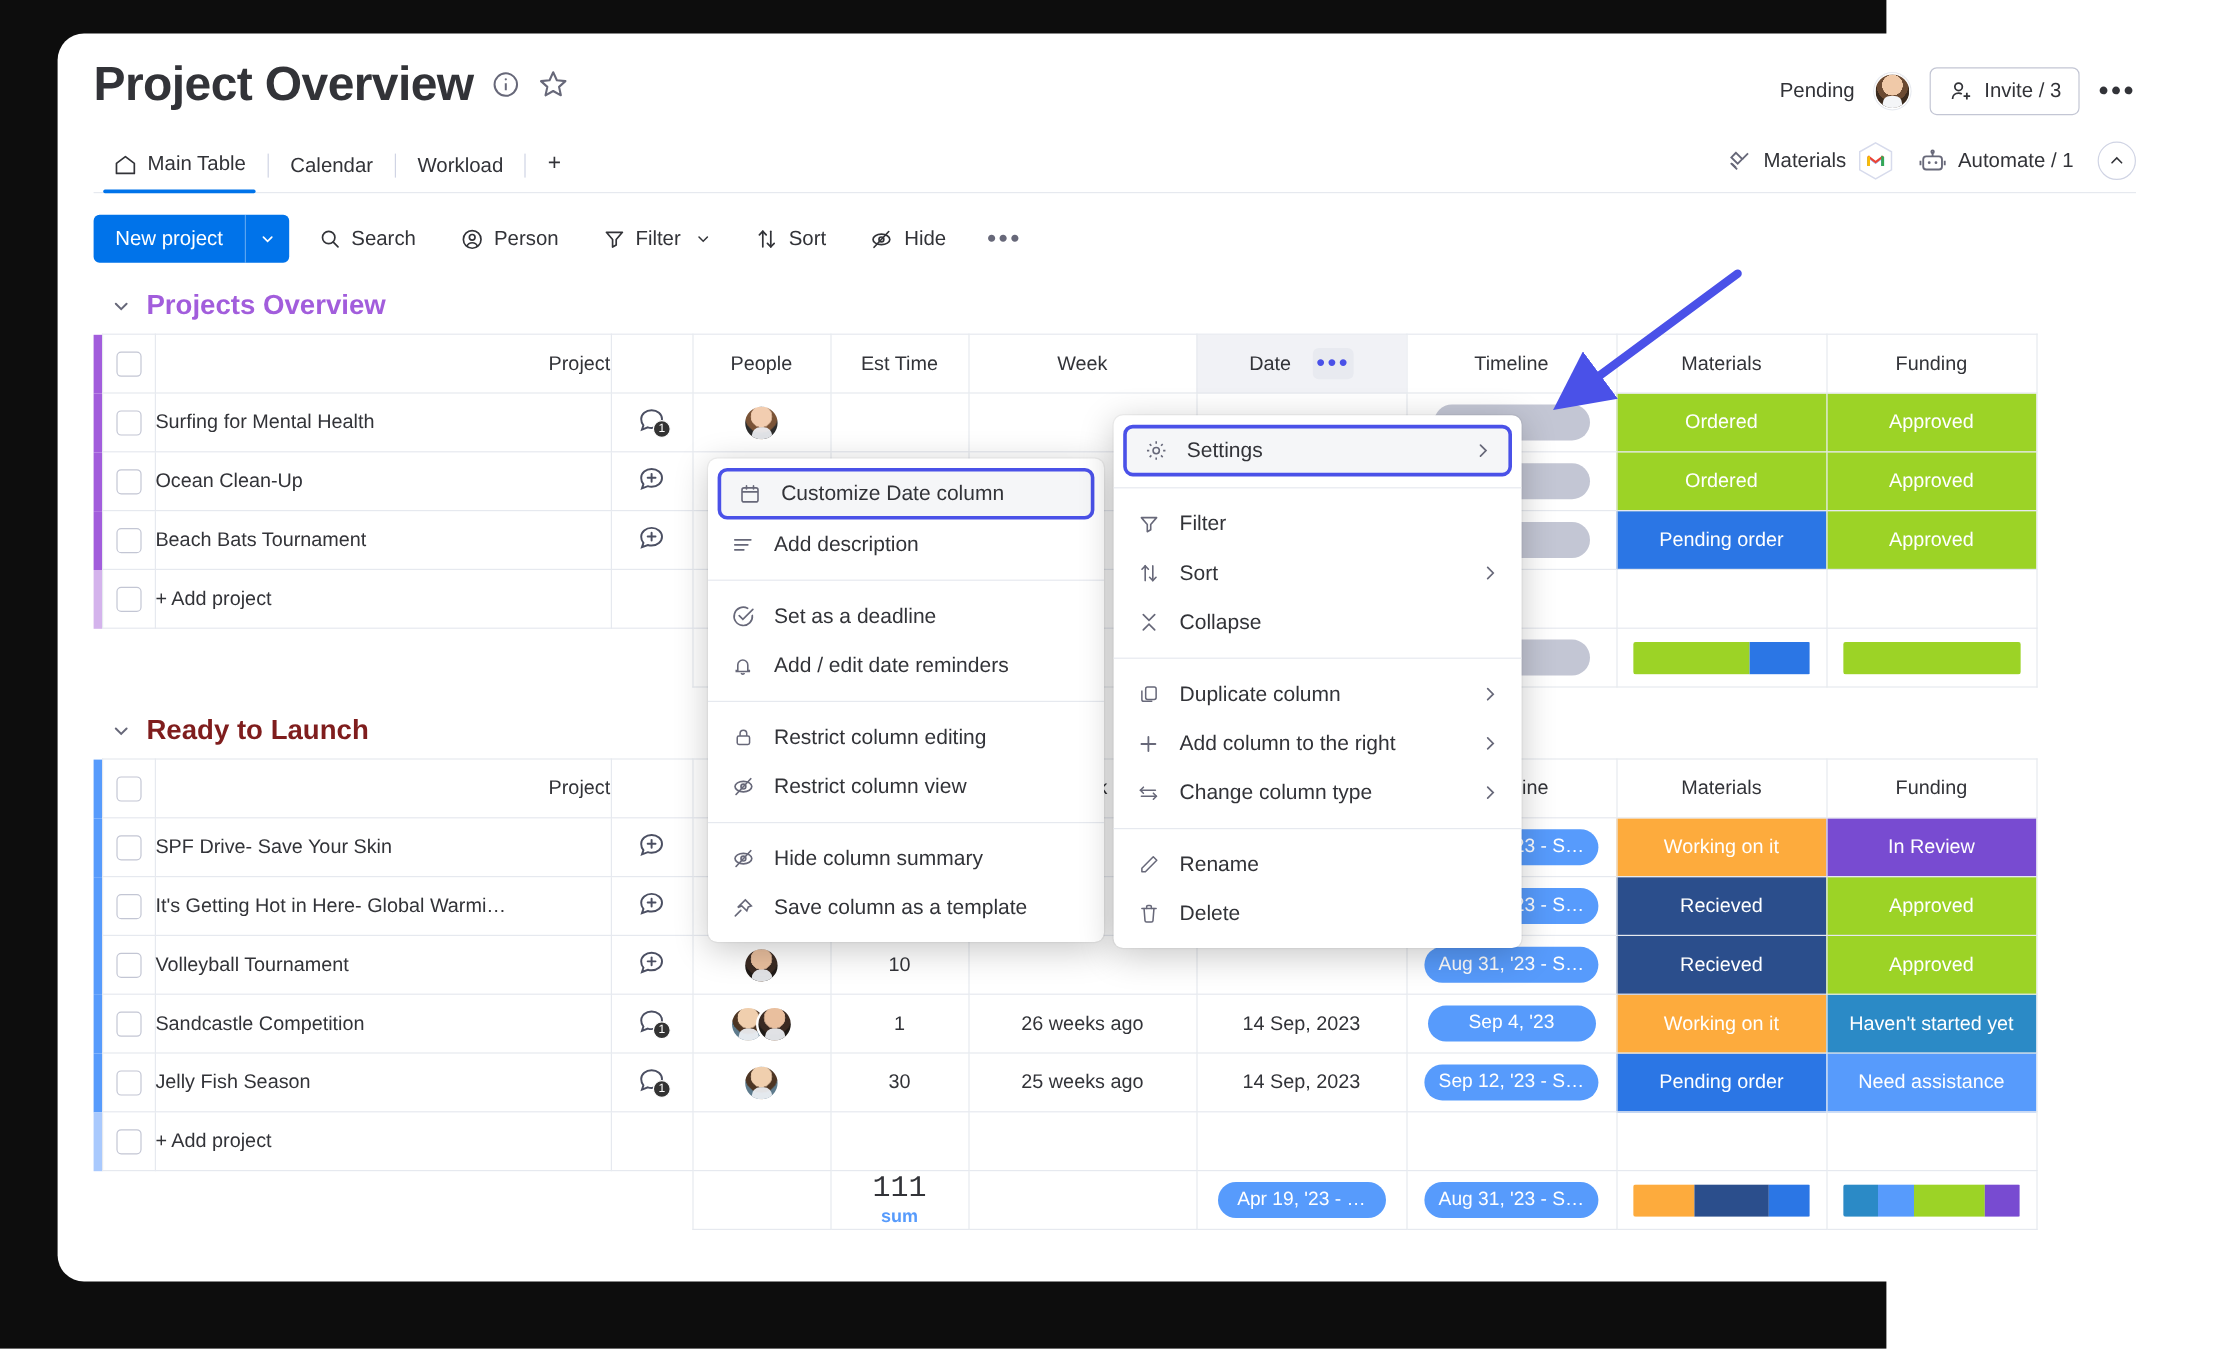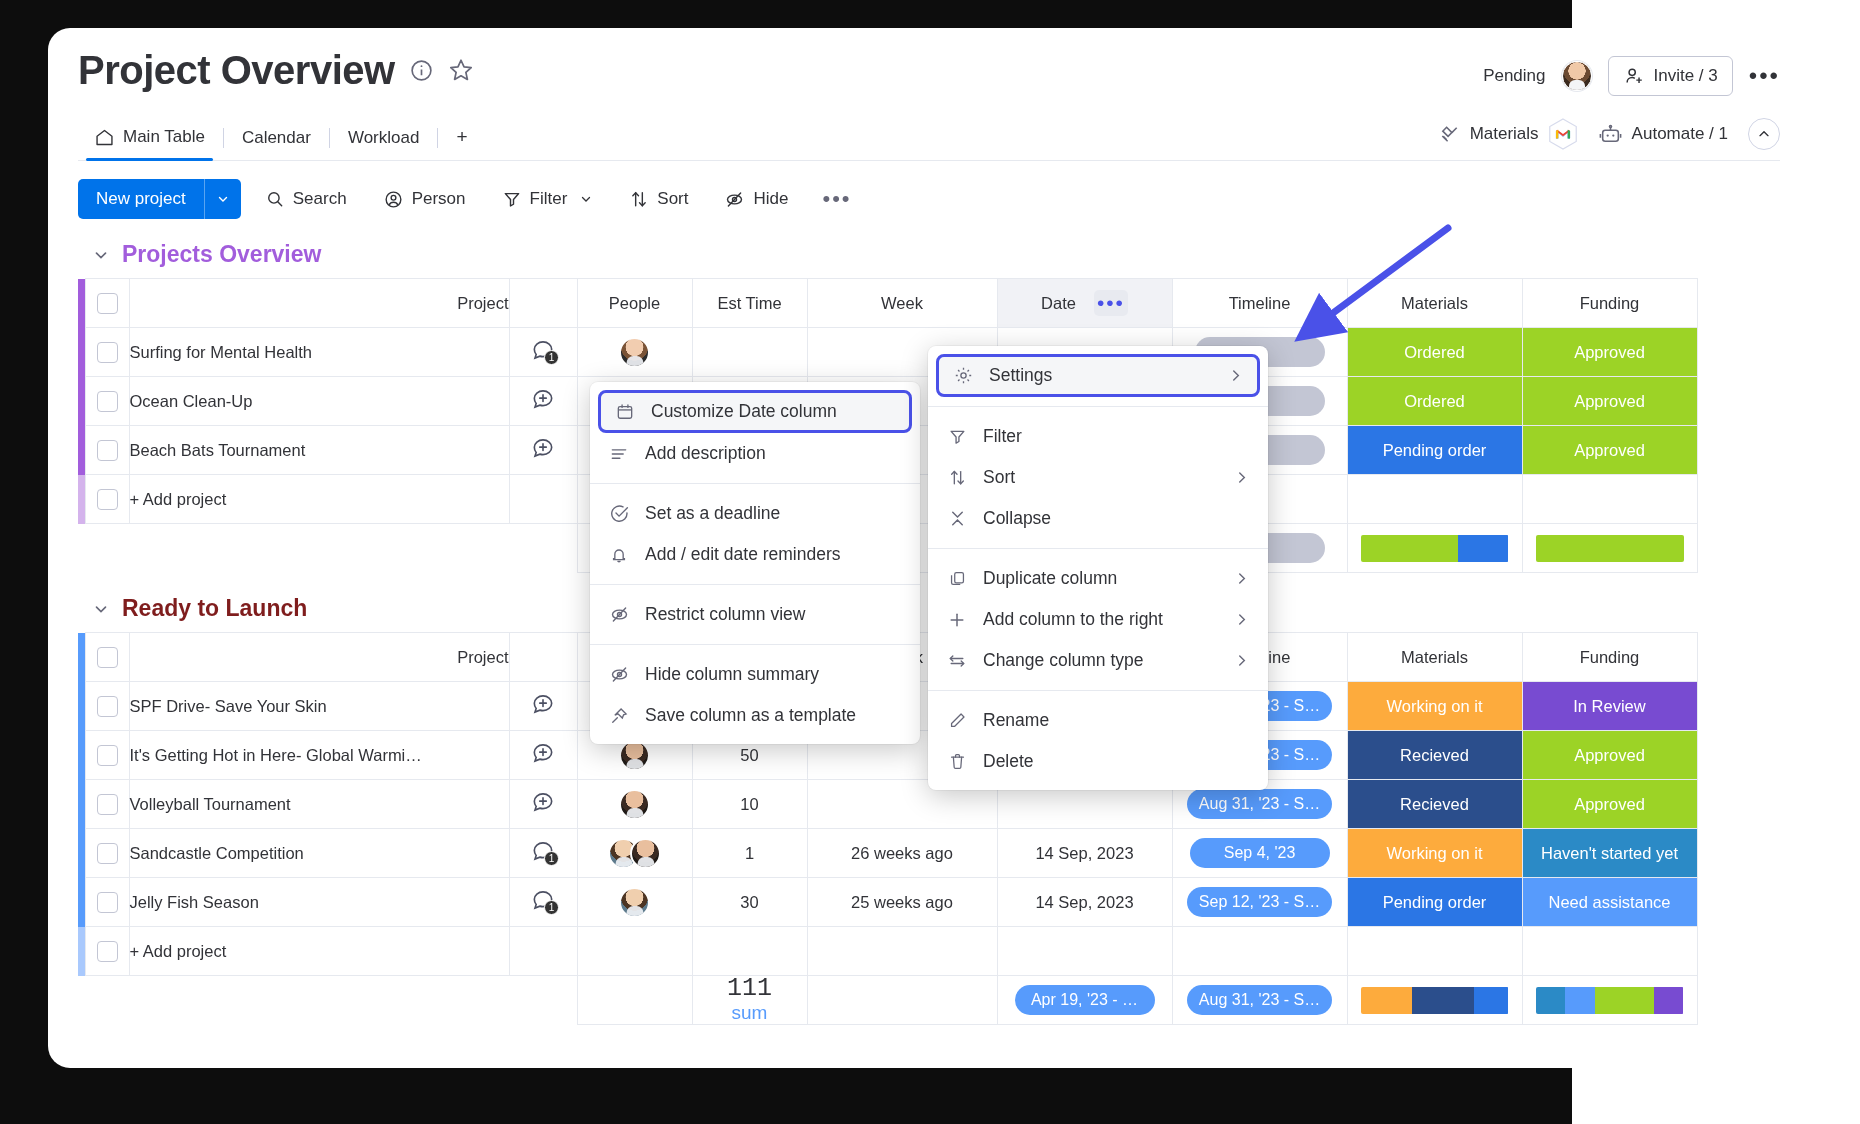--- a/index.html
+++ b/index.html
@@ -174,21 +174,21 @@
     display: inline-flex; align-items: center; justify-content: center;
     min-width: 118px; height: 30px; border-radius: 16px; color: #fff; font-size: 16px;
     padding: 0 12px;
   }
   .pill.gray { background: #c3c6d4; min-width: 130px; }
   .pill.blue { background: #579bfc; min-width: 140px; }
 
   
   .sum-row td { height: 56px; border: 1px solid #e6e9ef; }
   .sum-num { font-size: 25px; color: #323338; line-height: 1.05; font-family: Liberation Mono, monospace; }
-  .sum-lbl { font-size: 19px; color: #579bfc; }
+  .sum-lbl { font-size: 15px; color: #579bfc; font-weight: bold; }
   .bar { display: flex; height: 27px; width: 148px; margin: 0 auto; border-radius: 2px; overflow: hidden; }
 
   
   .menu {
     position: absolute; background: #fff; border-radius: 8px;
     box-shadow: 0 6px 28px rgba(0,0,0,.22), 0 0 0 1px rgba(0,0,0,.04);
     padding: 8px 0; z-index: 40;
   }
   #menu-customize { left: 542px; top: 318px; width: 330px; margin-top: 36px; }
   #menu-settings  { left: 880px; top: 318px; width: 340px; }
@@ -810,20 +810,29 @@
         <svg width="20" height="20" viewBox="0 0 24 24" fill="none" stroke="#676879" stroke-width="1.6">
           <path d="M7 16.5V11a5 5 0 0 1 10 0v5.5h1.5v1H5.5v-1z"></path>
               <path d="M10.4 19a1.7 1.7 0 0 0 3.2 0"></path>
         </svg>
       </span>
       <span>Add / edit date reminders</span>
     </div>
     <div class="m-sep"></div>
     <div class="mi">
       <span class="mi-ico">
+        <svg width="19" height="19" viewBox="0 0 24 24" fill="none" stroke="#676879" stroke-width="1.6">
+          <rect x="5.5" y="10.5" width="13" height="9" rx="1.8"></rect>
+              <path d="M8.5 10.5V8a3.5 3.5 0 0 1 7 0v2.5"></path>
+        </svg>
+      </span>
+      <span>Restrict column editing</span>
+    </div>
+    <div class="mi">
+      <span class="mi-ico">
         <svg width="21" height="21" viewBox="0 0 24 24" fill="none" stroke="#676879" stroke-width="1.6">
           <ellipse cx="12" cy="12" rx="8" ry="5"></ellipse>
               <circle cx="12" cy="12" r="2.3"></circle>
           <line x1="5" y1="19.5" x2="19" y2="4.5" stroke-linecap="round"></line>
         </svg>
       </span>
       <span>Restrict column view</span>
     </div>
     <div class="m-sep"></div>
     <div class="mi">

